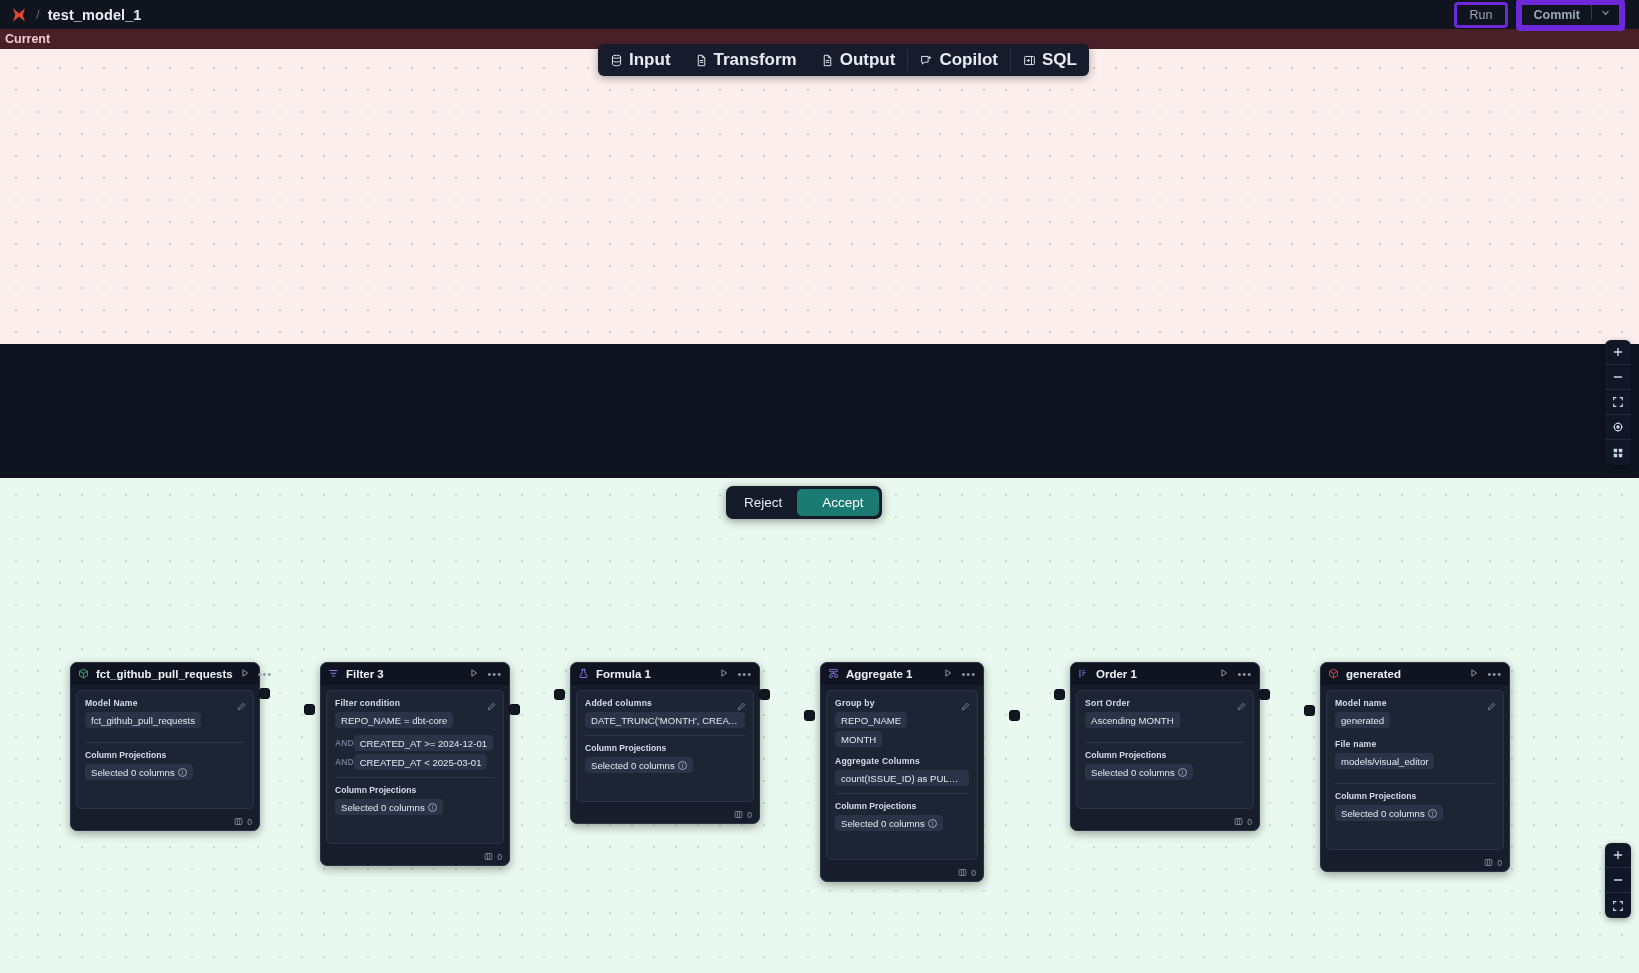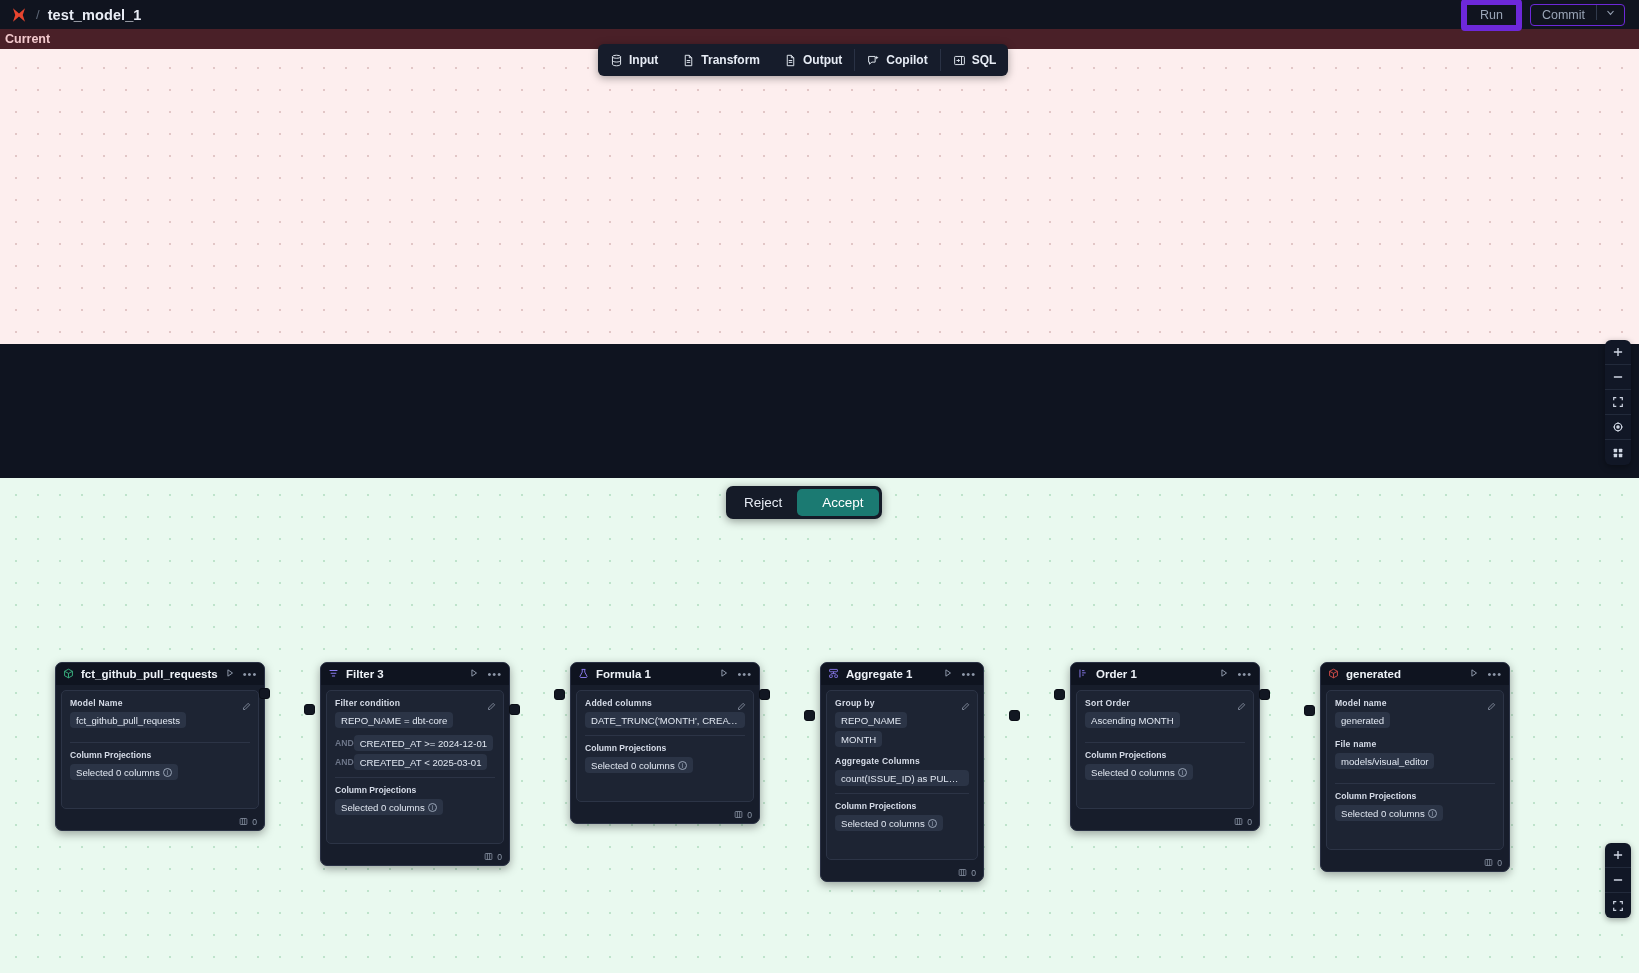--- a/index.html
+++ b/index.html
@@ -17,25 +17,25 @@
     background: #10141f;
     display: flex; align-items: center;
     padding: 0 8px;
     z-index: 40;
   }
   .logo { width: 22px; height: 22px; display:flex; align-items:center; justify-content:center; }
   .bc-sep { color: #5e6878; font-size: 13px; margin: 0 8px 0 6px; }
   .bc-title { color: #e9edf5; font-size: 14.5px; font-weight: bold; letter-spacing: .1px; }
   .tb-right { margin-left: auto; display: flex; align-items: center; gap: 8px; padding-right: 6px; }
   .tb-btn {
-    border: 6px solid #6d28d9; border-radius: 4px;
+    border: 3px solid #6d28d9; border-radius: 4px;
     color: #9aa5b7; font-size: 12.5px;
     padding: 3px 13px; background: transparent;
   }
-  .tb-split { display: flex; align-items: flex-start; border: 1px solid #6d28d9; border-radius: 4px; }
+  .tb-split { display: flex; align-items: flex-start; border: 6px solid #6d28d9; border-radius: 4px; font-weight: bold; }
   .tb-split > .part { color: #9aa5b7; font-size: 12.5px; padding: 3px 11px; }
   .tb-split > .caret { border-left: 1px solid #313a4c; padding: 3px 9px; color:#9aa5b7; font-size: 10px; display:flex; align-items:center;}
 
   
   .pane { position: absolute; left: 0; width: 1639px; overflow: hidden; }
   .pane-current { top: 29px; height: 315px; background: #fdeeee; }
   .pane-new     { top: 478px; height: 495px; background: #e9f9ef; }
 
   .dots-pink {
     position:absolute; inset:0;
@@ -61,21 +61,21 @@
   
   .modebar {
     position: absolute; top: 44px; left: 598px;
     height: 32px; display: flex; align-items: stretch;
     background: #161c2b; border-radius: 6px;
     box-shadow: 0 2px 8px rgba(0,0,0,.35);
     z-index: 30;
   }
   .modebar .mi {
     display: flex; align-items: center; gap: 6px;
-    padding: 0 12px; color: #e7ecf5; font-size: 12px; font-weight: 600;
+    padding: 0 12px; color: #e7ecf5; font-size: 17px; font-weight: 600;
   }
   .modebar .divider { width: 1px; background: #2a3245; margin: 5px 0; }
   .mi svg { display:block; }
 
   
   .decision {
     position: absolute; left: 726px; top: 486px;
     background: #151b28; border-radius: 7px;
     display: flex; align-items: stretch; padding: 3px;
     z-index: 35; box-shadow: 0 2px 10px rgba(0,0,0,.4);
@@ -302,21 +302,21 @@
           <path d="M2.2 7h9.6"></path>
         </svg>
     </div>
     <div class="zb">
       <svg width="12" height="12" viewBox="0 0 14 14" stroke="#cfd6e3" stroke-width="1.4" fill="none">
         <path d="M2 5V2h3M9 2h3v3M12 9v3H9M5 12H2V9"></path>
       </svg>
     </div>
   </div>
 
-  <div class="node" style="left:55px; top:662px; width:210px;">
+  <div class="node" style="left:70px; top:662px; width:190px;">
     <div class="node-hd">
       <span>
         <svg width="11" height="11" viewBox="0 0 14 14" fill="none" stroke="#3ec28a" stroke-width="1.1">
           <path d="M7 1.5l5 2.7v5.6L7 12.5 2 9.8V4.2z"></path>
             <path d="M2 4.2l5 2.7 5-2.7M7 6.9v5.6"></path>
         </svg>
       </span>
       <span class="nm">fct_github_pull_requests</span>
       <span class="sp">
         <span class="ico-play">

